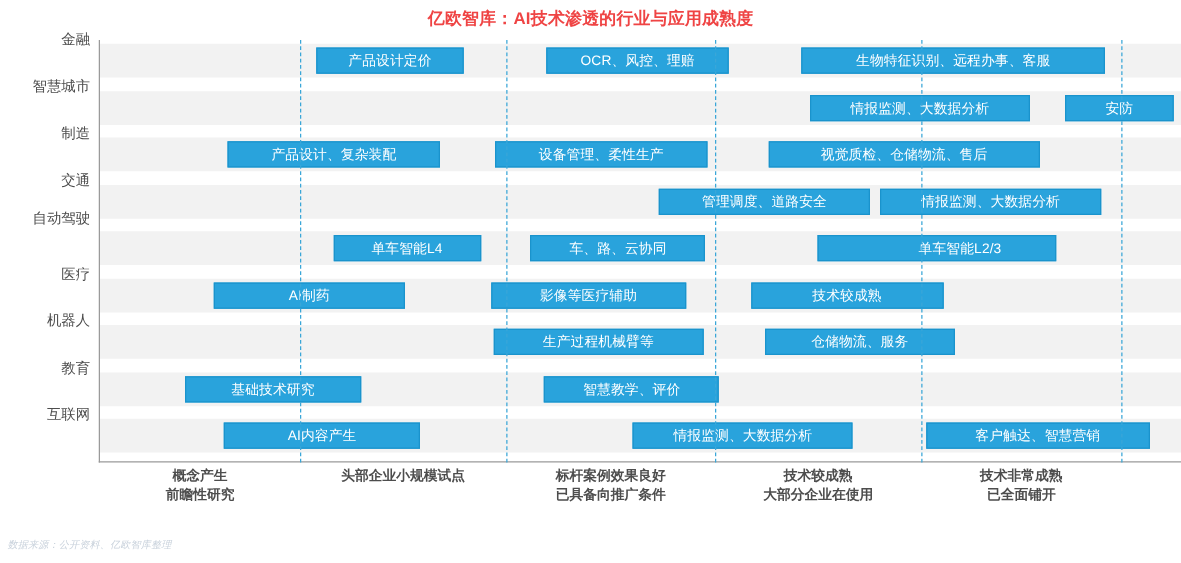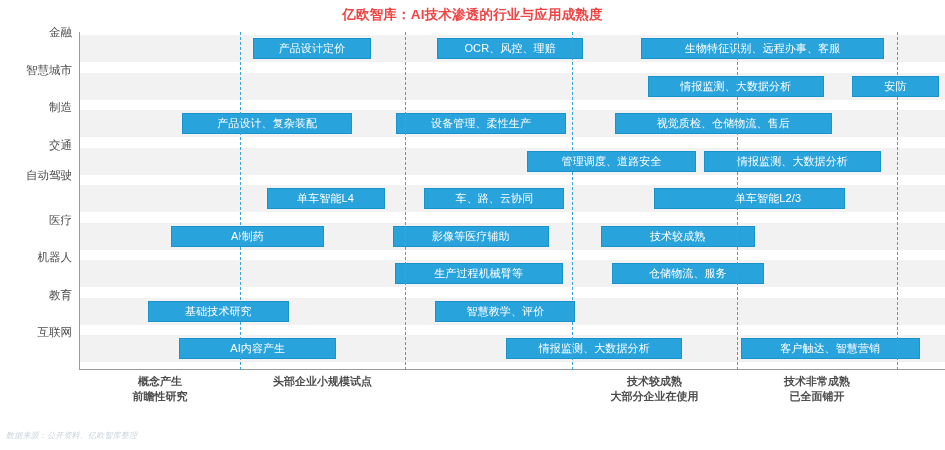--- a/index.html
+++ b/index.html
@@ -116,20 +116,24 @@
     </div>
 
   <div class="stage-labels" id="stage-labels">
       <div class="stage" style="left: 70px; width: 180px; top: 0px;">
         <span>概念产生</span>
         <span>前瞻性研究</span>
       </div>
       <div class="stage" style="left: 232.5px; width: 180px; top: 0px;">
         <span>头部企业小规模试点</span>
       </div>
+      <div class="stage" style="left: 398.5px; width: 180px; top: 0px;">
+        <span>标杆案例效果良好</span>
+        <span>已具备向推广条件</span>
+      </div>
       <div class="stage" style="left: 564.5px; width: 180px; top: 0px;">
         <span>技术较成熟</span>
         <span>大部分企业在使用</span>
       </div>
       <div class="stage" style="left: 727px; width: 180px; top: 0px;">
         <span>技术非常成熟</span>
         <span>已全面铺开</span>
       </div>
     </div>
 

